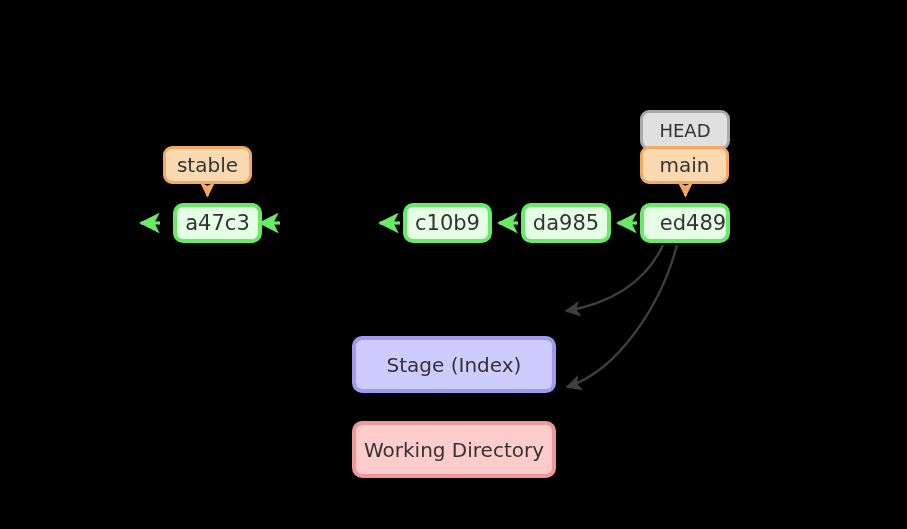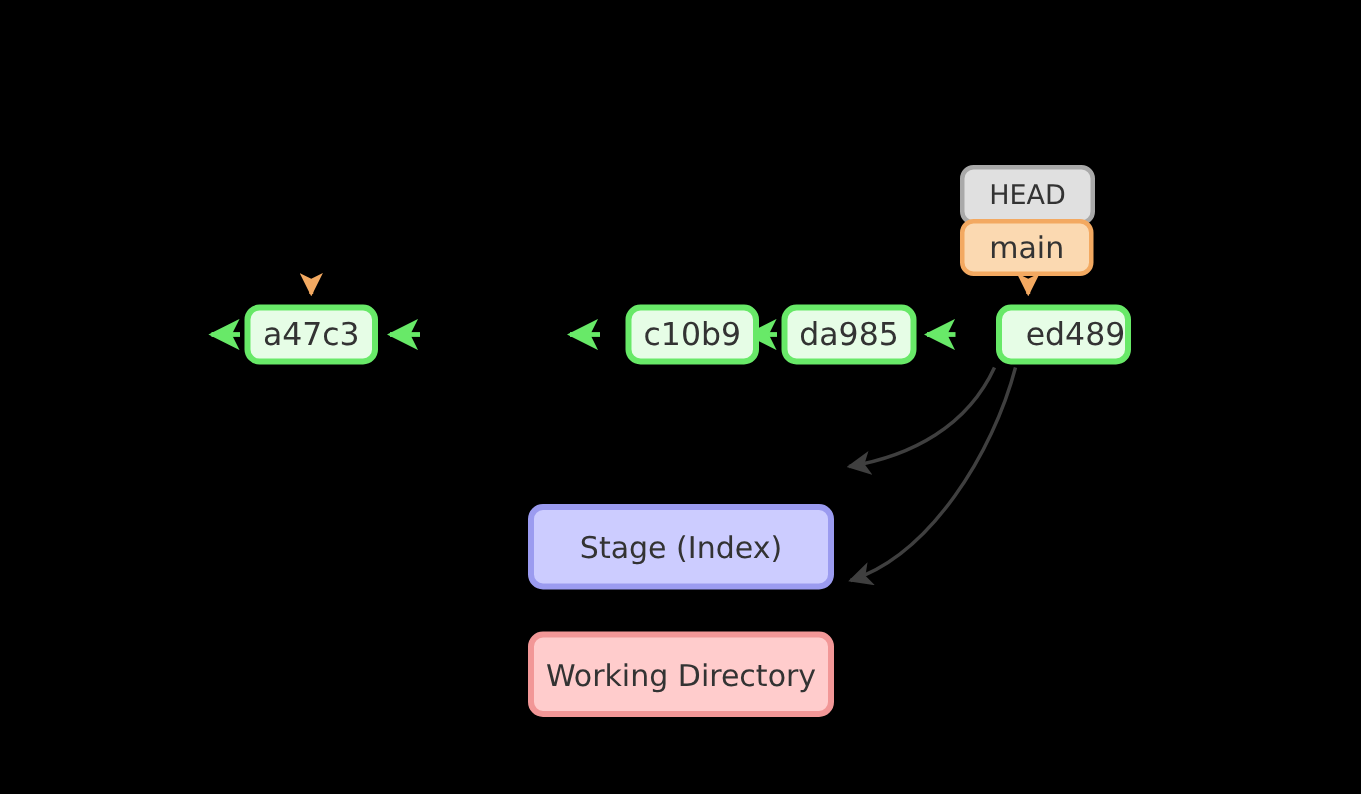--- a/index.html
+++ b/index.html
@@ -111,31 +111,34 @@
     <path d="M 677 245 C 662 302, 620 370, 567 387" class="dark-stroke" marker-end="url(#arrow-dark)"></path>
   </svg>
 
   <div class="node head">
     <span>HEAD</span>
   </div>
 
   <div class="node branch" style="left:640px;">
     <span>main</span>
   </div>
+  <div class="node branch" style="left:163px;">
+    <span>stable</span>
+  </div>
 
-  <div class="node commit" style="left:163px;width:89px;">
+  <div class="node commit" style="left:173px;width:89px;">
     <span>a47c3</span>
   </div>
-  <div class="node commit" style="left:417px;width:89px;">
+  <div class="node commit" style="left:403px;width:89px;">
     <span>c10b9</span>
   </div>
   <div class="node commit" style="left:521px;">
     <span>da985</span>
   </div>
-  <div class="node commit" style="left:664px;padding-left:16px;">
+  <div class="node commit" style="left:640px;padding-left:16px;">
     <span>ed489</span>
   </div>
 
   <div class="node area stage">
     <span>Stage (Index)</span>
   </div>
   <div class="node area workdir">
     <span>Working Directory</span>
   </div>
 

